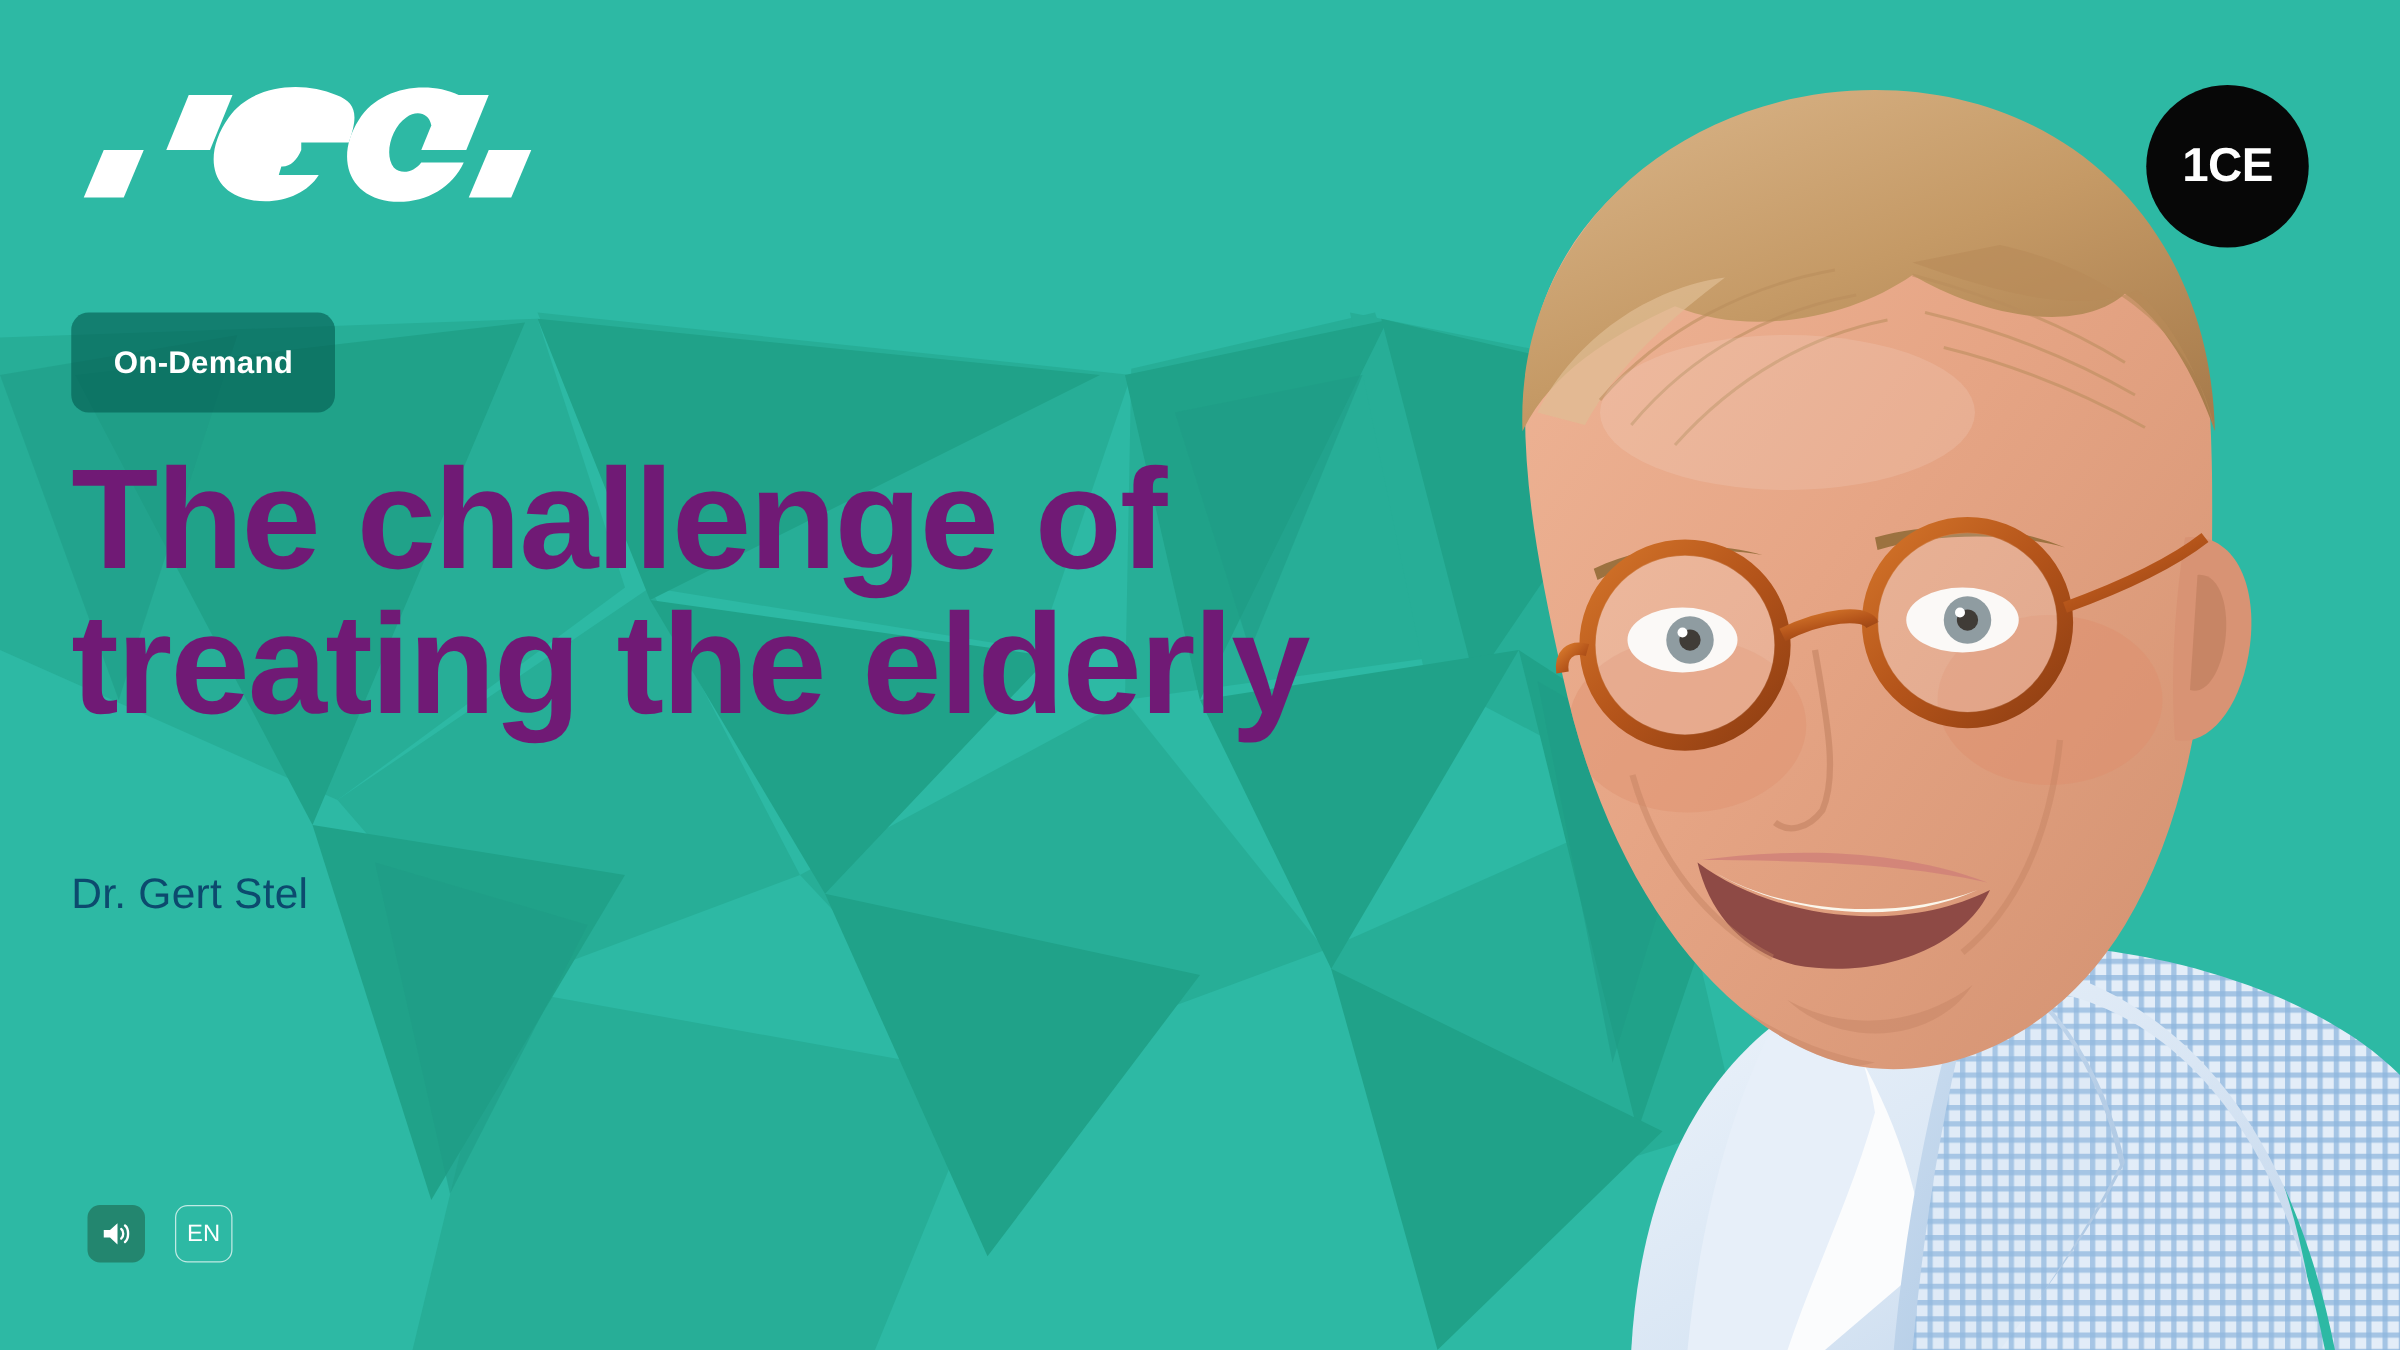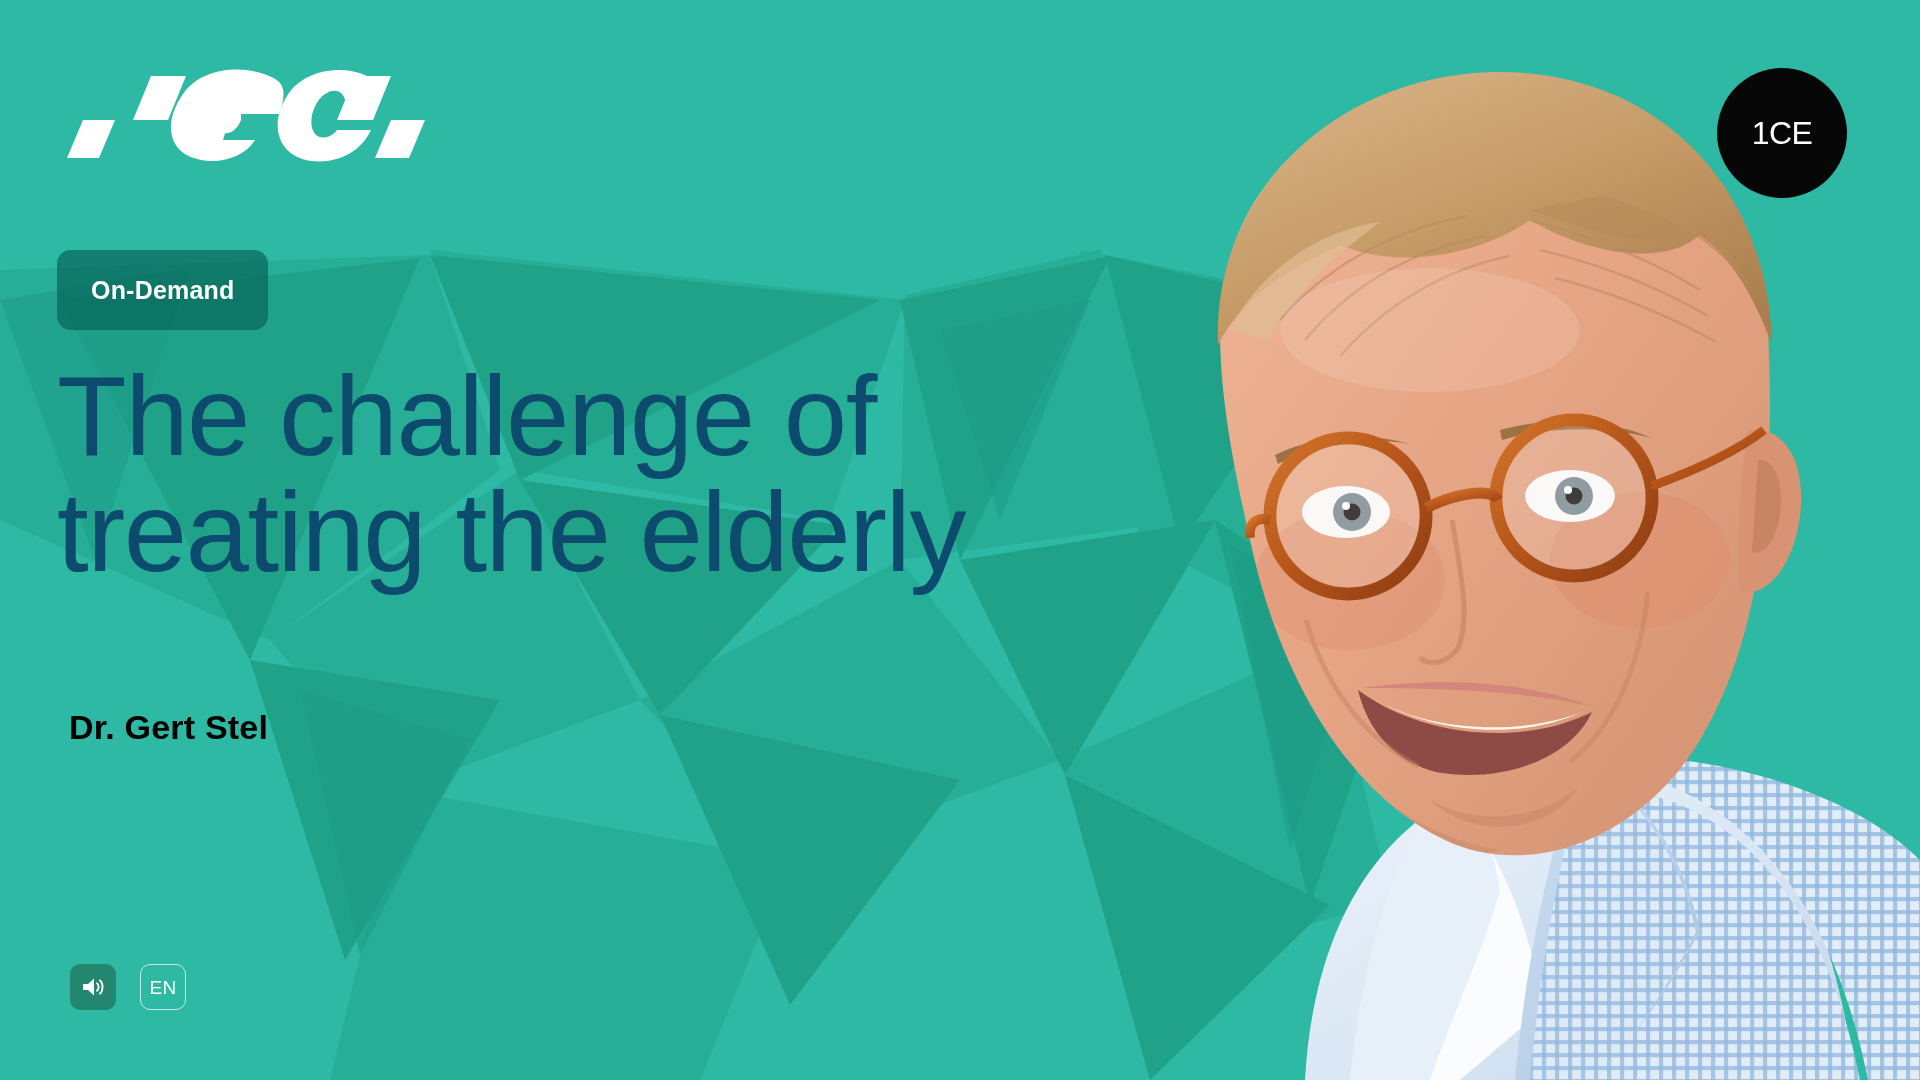--- a/index.html
+++ b/index.html
@@ -58,22 +58,22 @@
     width: 130px;
     height: 130px;
     border-radius: 50%;
     background: #070707;
     display: flex;
     align-items: center;
     justify-content: center;
   }
   .corner-badge-text {
     color: #ffffff;
-    font-size: 32px;
-    font-weight: normal;
+    font-size: 38px;
+    font-weight: bold;
     letter-spacing: -0.5px;
     line-height: 1;
   }
 
   
   .content {
     position: absolute;
     left: 57px;
     top: 250px;
     width: 1120px;
@@ -92,34 +92,34 @@
     color: #ffffff;
     font-size: 25px;
     font-weight: bold;
     letter-spacing: 0.2px;
     line-height: 1;
   }
 
   .title {
     margin: 0;
     padding-top: 28px;
-    color: #0c4a6e;
+    color: #701a75;
     font-size: 114px;
-    font-weight: normal;
+    font-weight: bold;
     line-height: 1.015;
     letter-spacing: -1.5px;
     max-width: 1080px;
   }
 
   .speaker {
-    margin: 12px;
+    margin: 0;
     padding-top: 106px;
-    color: #000000;
+    color: #0c4a6e;
     font-size: 34px;
-    font-weight: bold;
+    font-weight: normal;
     letter-spacing: 0.2px;
     line-height: 1.2;
   }
 
   
   .controls {
     position: absolute;
     left: 70px;
     bottom: 70px;
     display: flex;

